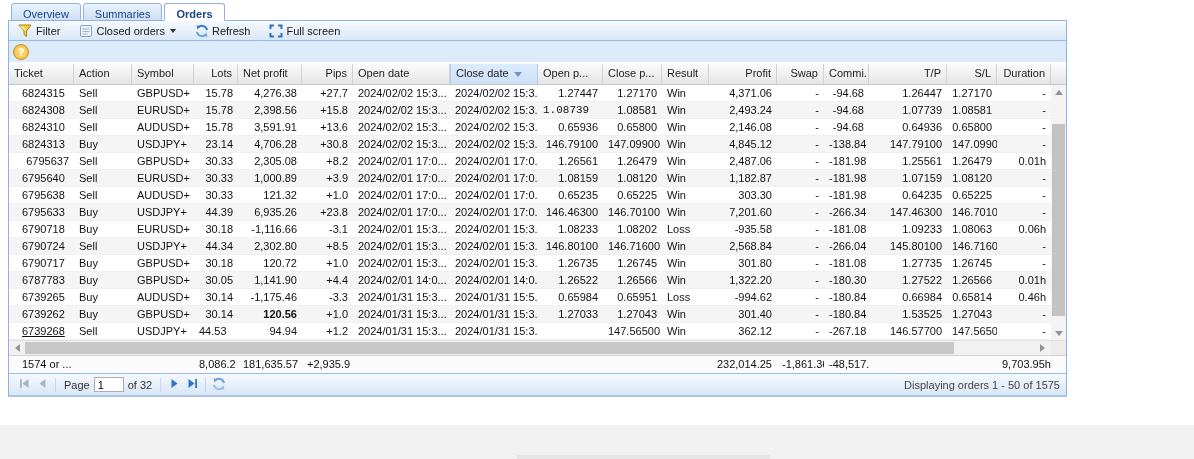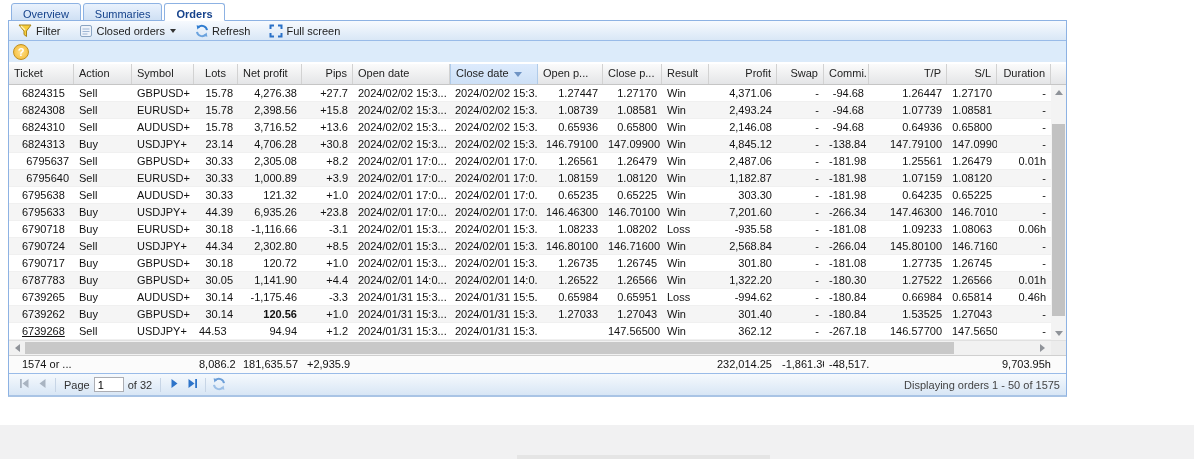--- a/index.html
+++ b/index.html
@@ -146,21 +146,21 @@
 
     <div class="notice">
       <span class="notice-icon">?</span>
     </div>
 
     <div class="grid">
       <div class="ghead" id="grid-header">
           <div class="hcell" style="width: 65px; text-align: left;"><span>Ticket</span></div>
           <div class="hcell" style="width: 58px; text-align: left;"><span>Action</span></div>
           <div class="hcell" style="width: 62px; text-align: left;"><span>Symbol</span></div>
-          <div class="hcell" style="width: 44px; text-align: center;"><span>Lots</span></div>
+          <div class="hcell" style="width: 44px; text-align: right;"><span>Lots</span></div>
           <div class="hcell" style="width: 64px; text-align: left;"><span>Net profit</span></div>
           <div class="hcell" style="width: 51px; text-align: right;"><span>Pips</span></div>
           <div class="hcell" style="width: 97px; text-align: left;"><span>Open date</span></div>
           <div class="hcell sorted" style="width: 88px; text-align: left;"><span>Close date</span><span class="sort-arrow"></span></div>
           <div class="hcell" style="width: 65px; text-align: left;"><span>Open p...</span></div>
           <div class="hcell" style="width: 59px; text-align: left;"><span>Close p...</span></div>
           <div class="hcell" style="width: 47px; text-align: left;"><span>Result</span></div>
           <div class="hcell" style="width: 68px; text-align: right;"><span>Profit</span></div>
           <div class="hcell" style="width: 47px; text-align: right;"><span>Swap</span></div>
           <div class="hcell" style="width: 45px; text-align: right;"><span>Commi...</span></div>
@@ -192,36 +192,36 @@
             </div>
             <div class="grow alt">
               <div class="gcell c0" style="width: 65px; text-align: left;">6824308</div>
               <div class="gcell" style="width: 58px; text-align: left;">Sell</div>
               <div class="gcell" style="width: 62px; text-align: left;">EURUSD+</div>
               <div class="gcell" style="width: 44px; text-align: right;">15.78</div>
               <div class="gcell" style="width: 64px; text-align: right;">2,398.56</div>
               <div class="gcell" style="width: 51px; text-align: right;">+15.8</div>
               <div class="gcell" style="width: 97px; text-align: left;">2024/02/02 15:3...</div>
               <div class="gcell" style="width: 88px; text-align: left;">2024/02/02 15:3...</div>
-              <div class="gcell" style="width: 65px; text-align: right;">1.08739</div>
+              <div class="gcell" style="width: 65px;  font-family: Liberation Mono, monospace;">1.08739</div>
               <div class="gcell" style="width: 59px; text-align: right;">1.08581</div>
               <div class="gcell" style="width: 47px; text-align: left;">Win</div>
               <div class="gcell" style="width: 68px; text-align: right;">2,493.24</div>
               <div class="gcell" style="width: 47px; text-align: right;">-</div>
               <div class="gcell" style="width: 45px; text-align: right;">-94.68</div>
               <div class="gcell" style="width: 78px; text-align: right;">1.07739</div>
               <div class="gcell" style="width: 50px; text-align: right;">1.08581</div>
               <div class="gcell" style="width: 54px; text-align: right;">-</div>
             </div>
             <div class="grow">
               <div class="gcell c0" style="width: 65px; text-align: left;">6824310</div>
               <div class="gcell" style="width: 58px; text-align: left;">Sell</div>
               <div class="gcell" style="width: 62px; text-align: left;">AUDUSD+</div>
               <div class="gcell" style="width: 44px; text-align: right;">15.78</div>
-              <div class="gcell" style="width: 64px; text-align: right;">3,716.52</div>
+              <div class="gcell" style="width: 64px; text-align: right;">3,591.91</div>
               <div class="gcell" style="width: 51px; text-align: right;">+13.6</div>
               <div class="gcell" style="width: 97px; text-align: left;">2024/02/02 15:3...</div>
               <div class="gcell" style="width: 88px; text-align: left;">2024/02/02 15:3...</div>
               <div class="gcell" style="width: 65px; text-align: right;">0.65936</div>
               <div class="gcell" style="width: 59px; text-align: right;">0.65800</div>
               <div class="gcell" style="width: 47px; text-align: left;">Win</div>
               <div class="gcell" style="width: 68px; text-align: right;">2,146.08</div>
               <div class="gcell" style="width: 47px; text-align: right;">-</div>
               <div class="gcell" style="width: 45px; text-align: right;">-94.68</div>
               <div class="gcell" style="width: 78px; text-align: right;">0.64936</div>
@@ -260,21 +260,21 @@
               <div class="gcell" style="width: 59px; text-align: right;">1.26479</div>
               <div class="gcell" style="width: 47px; text-align: left;">Win</div>
               <div class="gcell" style="width: 68px; text-align: right;">2,487.06</div>
               <div class="gcell" style="width: 47px; text-align: right;">-</div>
               <div class="gcell" style="width: 45px; text-align: right;">-181.98</div>
               <div class="gcell" style="width: 78px; text-align: right;">1.25561</div>
               <div class="gcell" style="width: 50px; text-align: right;">1.26479</div>
               <div class="gcell" style="width: 54px; text-align: right;">0.01h</div>
             </div>
             <div class="grow alt">
-              <div class="gcell c0" style="width: 65px; text-align: right;">6795640</div>
+              <div class="gcell c0" style="width: 65px; text-align: left;">6795640</div>
               <div class="gcell" style="width: 58px; text-align: left;">Sell</div>
               <div class="gcell" style="width: 62px; text-align: left;">EURUSD+</div>
               <div class="gcell" style="width: 44px; text-align: right;">30.33</div>
               <div class="gcell" style="width: 64px; text-align: right;">1,000.89</div>
               <div class="gcell" style="width: 51px; text-align: right;">+3.9</div>
               <div class="gcell" style="width: 97px; text-align: left;">2024/02/01 17:0...</div>
               <div class="gcell" style="width: 88px; text-align: left;">2024/02/01 17:0...</div>
               <div class="gcell" style="width: 65px; text-align: right;">1.08159</div>
               <div class="gcell" style="width: 59px; text-align: right;">1.08120</div>
               <div class="gcell" style="width: 47px; text-align: left;">Win</div>

